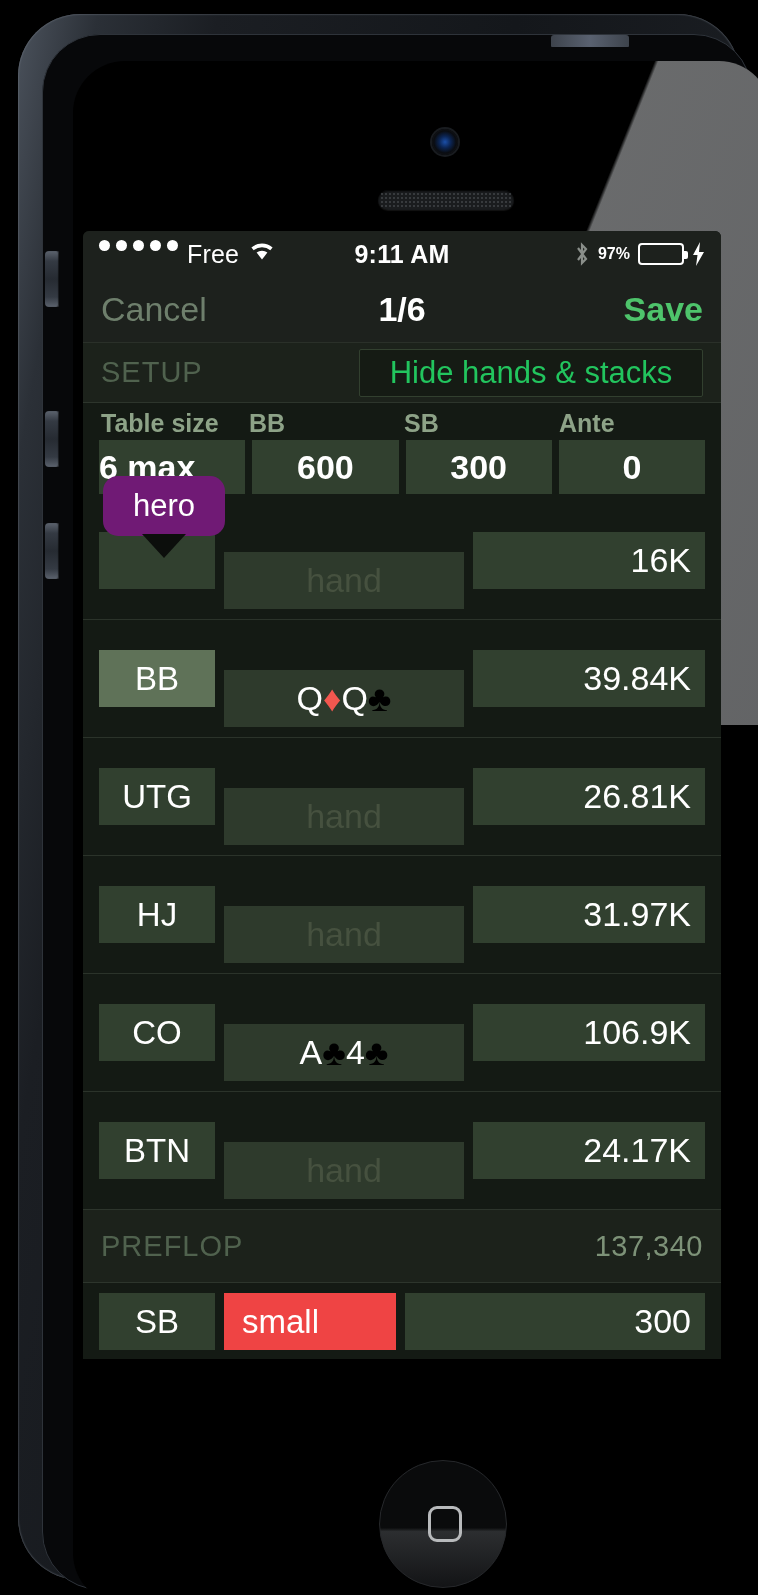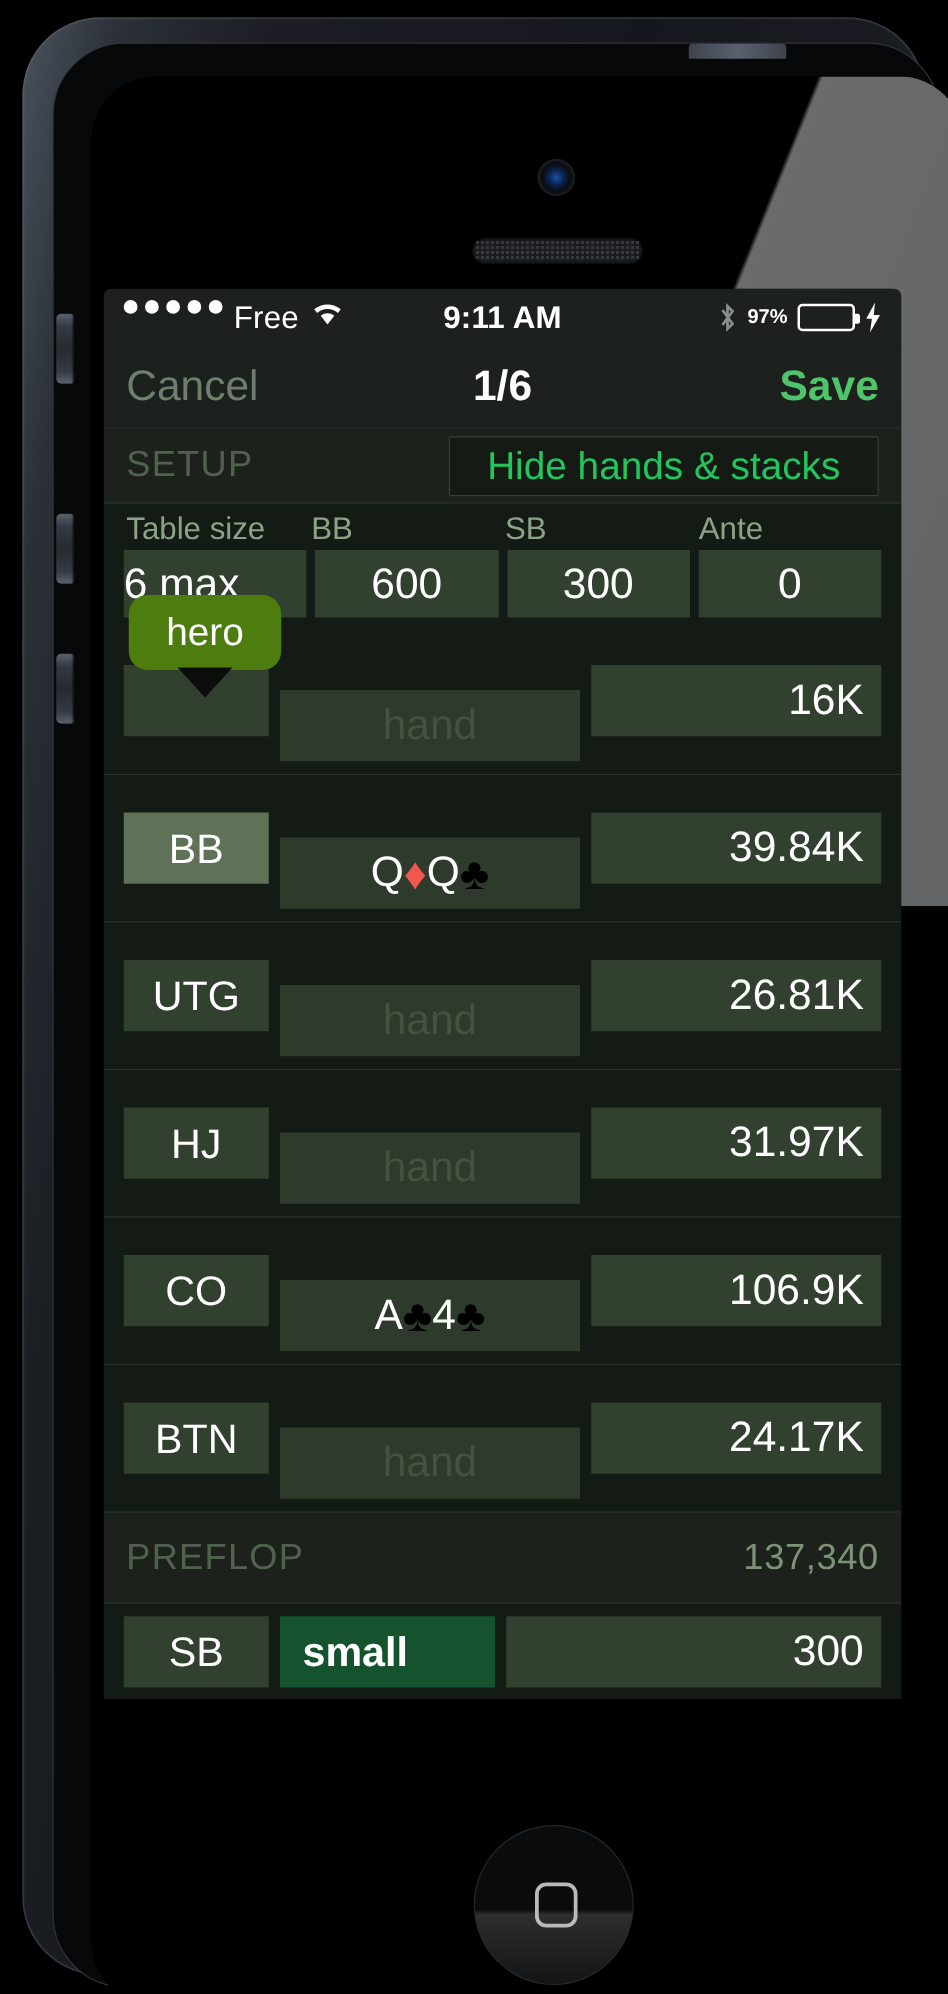--- a/index.html
+++ b/index.html
@@ -158,20 +158,21 @@
     background: #151b14;
     width: 344px;
     text-align: center;
   }
   .pot-total { font-size: 29px; color: #7d9278; letter-spacing: .5px; }
 
   
   #setup-fields {
     padding: 6px 16px 8px 16px;
     background: #141a14;
+    font-weight: bold;
   }
   #setup-labels { display: flex; padding-bottom: 2px; }
   .setup-label { font-size: 25px; color: #8da287; }
   #setup-inputs { display: flex; gap: 7px; }
   .setup-input {
     height: 54px;
     background: #31402f;
     display: flex; align-items: center;
     font-size: 34px; color: #fff;
   }
@@ -221,21 +222,21 @@
     font-size: 34px; color: #fff;
   }
 
   
   #hero-tooltip {
     position: absolute;
     left: 20px; top: -26px;
     z-index: 40;
   }
   #hero-bubble {
-    background: #4d7c0f;
+    background: #701a75;
     border-radius: 15px;
     padding: 12px 30px;
     font-size: 31px; color: #fff;
     text-align: center;
   }
   #hero-pointer {
     position: absolute;
     left: 50%; bottom: -22px;
     transform: translateX(-50%);
     width: 0; height: 0;
@@ -246,24 +247,24 @@
 
   
   .action-row {
     display: flex; align-items: center; gap: 9px;
     padding: 10px 16px;
     border-top: 1px solid #2b332a;
     background: #141a14;
   }
   .act-label {
     flex: 1; height: 57px;
-    background: #14532d;
+    background: #ef4444;
     display: flex; align-items: center;
     padding-left: 18px;
-    font-size: 33px; color: #fff; font-weight: bold;
+    font-size: 33px; color: #fff;
   }
   .amt-field {
     width: 300px; height: 57px;
     background: #31402f;
     display: flex; align-items: center; justify-content: flex-end;
     padding-right: 14px;
     font-size: 34px; color: #fff;
   }
   .action-row.partial .pos-btn,
   .action-row.partial .act-label { height: 20px; }

